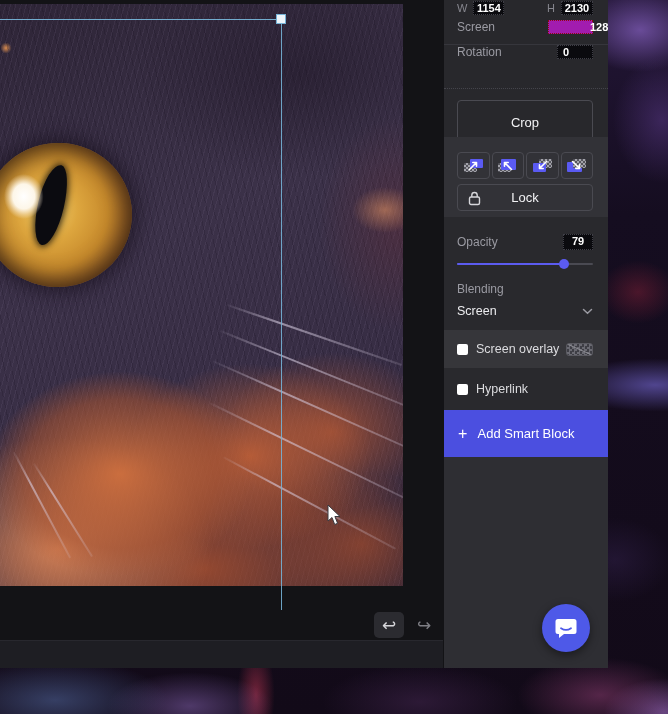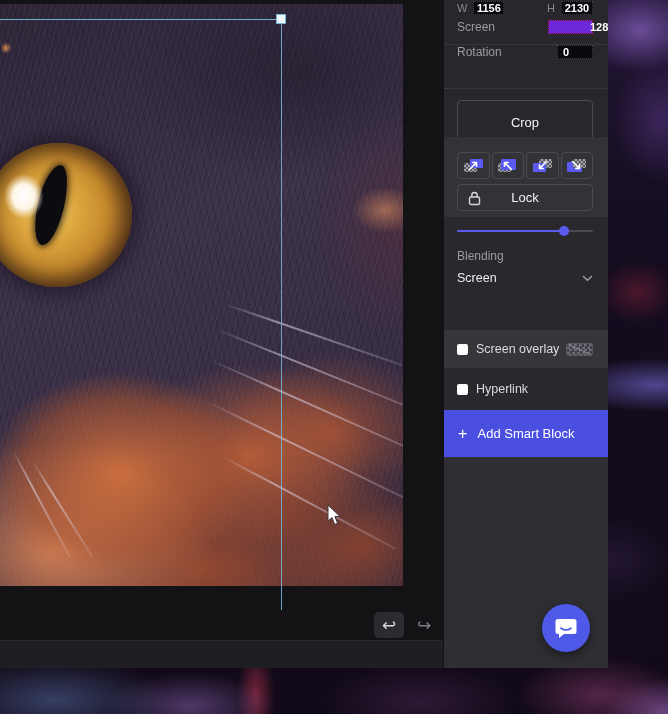--- a/index.html
+++ b/index.html
@@ -103,21 +103,21 @@
   .filler { flex:1; background:#2e2e33; position:relative; padding:0; }
 
   .dimrow { display:flex; align-items:center; margin-top:1px; }
   .lbl { color:#86868e; font-size:11px; }
   .lbl2 { color:#9a9aa2; font-size:12px; }
   .num-input { background:#0a0a0e; border:1px dotted #3f3f47; color:#fff; font-weight:700;
     font-size:11px; text-align:center; padding:1px 2px; height:14px; line-height:11px; }
   .w-inp { width:31px; margin-left:6px; }
   .h-inp { width:32px; margin-left:6px; }
   .scalerow { display:flex; align-items:center; margin-top:5px; }
-  .scale-inp { width:22px; margin-left:auto; background:#6d28d9; border:1px dotted #90090f;padding-left:41px; }
+  .scale-inp { width:22px; margin-left:auto; background:#a21caf; border:1px dotted #90090f;padding-left:41px; }
   .rotrow { display:flex; align-items:center; }
   .rot-inp { width:36px; margin-left:auto; text-align:left; padding-left:5px; }
   .spacer { flex:1; }
 
   .crop-btn { margin-top:11px; height:44px; width:100%; background:transparent;
     border:1px solid #4a4a51; border-radius:4px; color:#f2f2f4; font-size:13px;
     display:flex; align-items:center; justify-content:center; cursor:pointer; }
 
   .arr-row { display:flex; gap:2px; margin-top:15px; }
   .arr-btn { flex:1; height:27px; border:1px solid #4a4a51; border-radius:4px;
@@ -210,21 +210,21 @@
     <svg class="cursor" viewBox="0 0 16 24">
       <polygon points="1,1 1,17 5,13.5 7.7,20.5 10.6,19.3 7.9,12.5 13,12.5" fill="#ffffff" stroke="#3a3a40" stroke-width="1"></polygon>
     </svg>
   </div>
 
   <div class="panel">
 
     <div class="sec secA">
       <div class="dimrow">
         <span class="lbl">W</span>
-        <span class="num-input w-inp">1156</span>
+        <span class="num-input w-inp">1154</span>
         <span class="spacer"></span>
         <span class="lbl">H</span>
         <span class="num-input h-inp">2130</span>
       </div>
       <div class="scalerow">
         <span class="lbl2">Screen</span>
         <span class="num-input scale-inp">128</span>
       </div>
     </div>
 
@@ -283,20 +283,24 @@
       <div class="lock-btn">
         <svg class="lock-ic" width="13" height="15" viewBox="0 0 13 15">
           <rect x="1.5" y="6" width="10" height="7.5" rx="1.5" fill="none" stroke="#d6d6da" stroke-width="1.4"></rect>
           <path d="M3.8,6 V4.2 a2.7,2.7 0 0 1 5.4,0 V6" fill="none" stroke="#d6d6da" stroke-width="1.4"></path>
         </svg>
         <span>Lock</span>
       </div>
     </div>
 
     <div class="sec secE">
+      <div class="oprow">
+        <span class="lbl2">Opacity</span>
+        <span class="num-input op-inp">79</span>
+      </div>
       <div class="slider">
         <div class="slider-track"></div>
         <div class="slider-fill" style="width:79%">
           <div class="slider-thumb"></div>
         </div>
       </div>
       <div class="lbl2 blendlbl">Blending</div>
       <div class="blendrow">
         <span class="blendval">Screen</span>
         <svg class="chev" width="11" height="7" viewBox="0 0 11 7">

